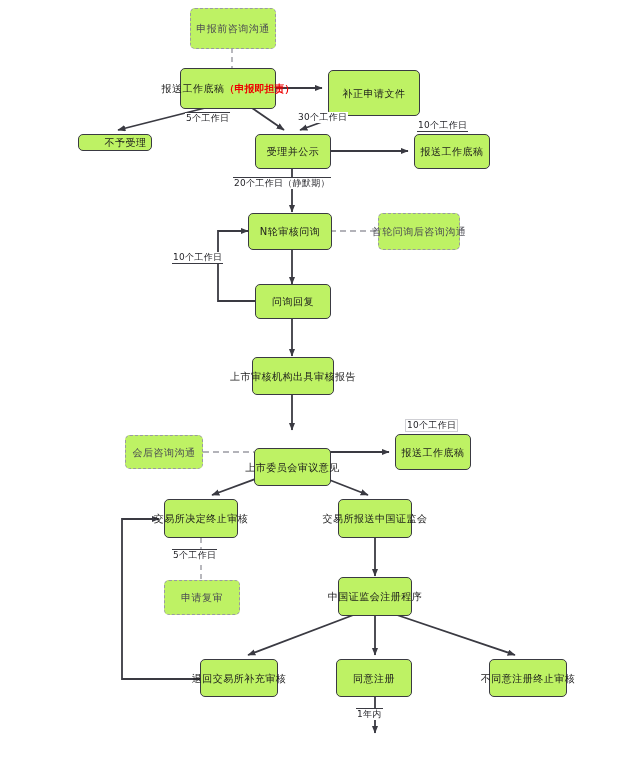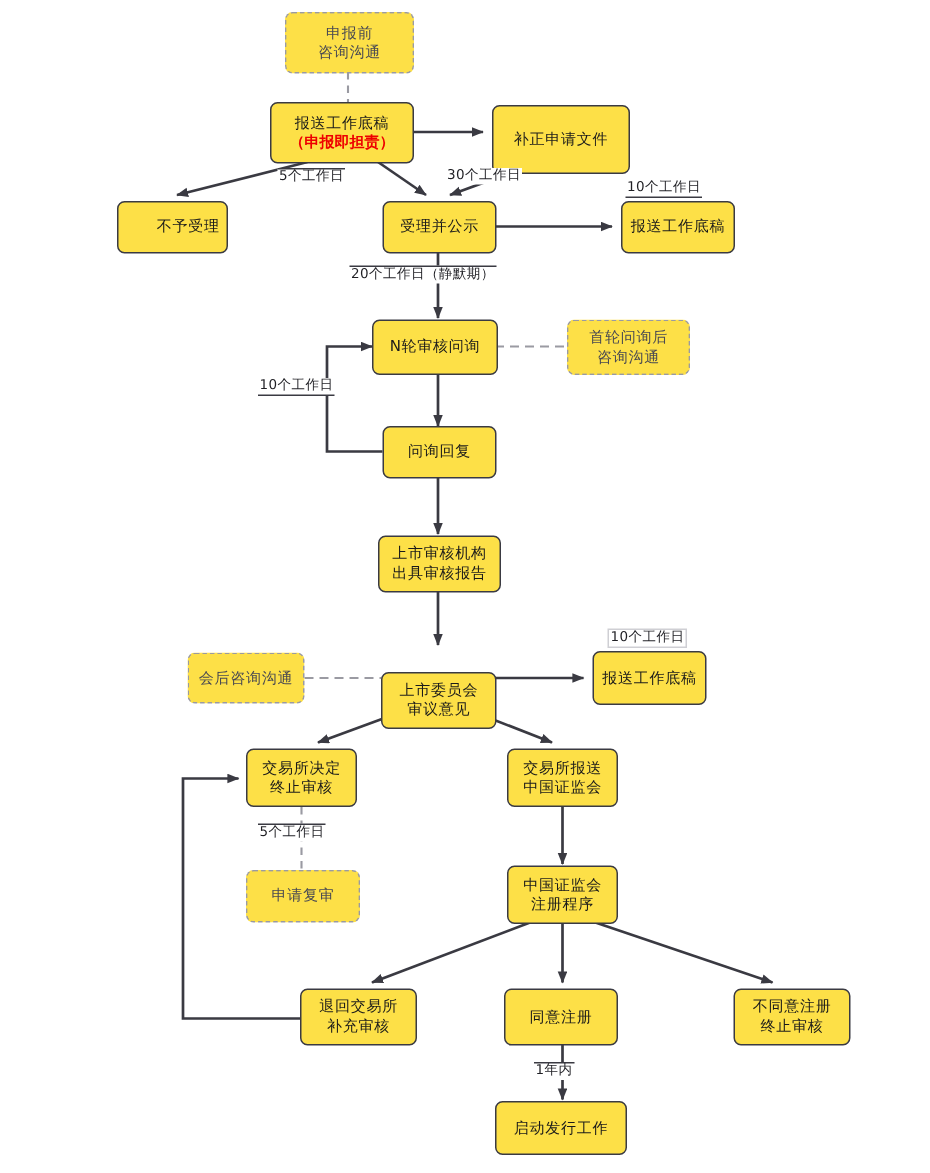--- a/index.html
+++ b/index.html
@@ -17,25 +17,25 @@
   svg#edges{
     position:absolute;
     left:0;top:0;
     width:620px;height:782px;
     pointer-events:none;
   }
   .node{
     position:absolute;
     box-sizing:border-box;
     display:flex;
-    flex-direction:column;
+    flex-direction:row;
     align-items:center;
     justify-content:center;
     text-align:center;
-    background:#fde047;
+    background:#bef264;
     color:#1a1a1a;
     font-size:10px;
     line-height:13px;
     letter-spacing:0.5px;
     border-radius:5px;
   }
   .node.solid{
     border:1.4px solid #3a3a42;
   }
   .node.dashed{
@@ -168,21 +168,21 @@
 
   <div class="node solid" style="left:180px;top:68px;width:96px;height:41px;">
     <span class="ln">报送工作底稿</span>
     <span class="ln accent">（申报即担责）</span>
   </div>
 
   <div class="node solid" style="left:328px;top:70px;width:92px;height:46px;">
     <span class="ln">补正申请文件</span>
   </div>
 
-  <div class="node solid" style="left:78px;top:134px;width:74px;height:35px;padding-left:21px;">
+  <div class="node solid" style="left:78px;top:134px;width:74px;height:17px;padding-left:21px;">
     <span class="ln">不予受理</span>
   </div>
 
   <div class="node solid" style="left:255px;top:134px;width:76px;height:35px;">
     <span class="ln">受理并公示</span>
   </div>
 
   <div class="node solid" style="left:414px;top:134px;width:76px;height:35px;">
     <span class="ln">报送工作底稿</span>
   </div>
@@ -244,23 +244,20 @@
 
   <div class="node solid" style="left:336px;top:659px;width:76px;height:38px;">
     <span class="ln">同意注册</span>
   </div>
 
   <div class="node solid" style="left:489px;top:659px;width:78px;height:38px;">
     <span class="ln">不同意注册</span>
     <span class="ln">终止审核</span>
   </div>
 
-  <div class="node solid" style="left:330px;top:734px;width:88px;height:36px;">
-    <span class="ln">启动发行工作</span>
-  </div>
 
   <div class="edge-label" style="left:185px;top:112px;border-top:1px solid #3a3a42;">5个工作日</div>
 
   <div class="edge-label" style="left:297px;top:112px;">30个工作日</div>
 
   <div class="edge-label" style="left:417px;top:120px;border-bottom:1px solid #3a3a42;">10个工作日</div>
 
   <div class="edge-label" style="left:233px;top:177px;border-top:1px solid #3a3a42;">20个工作日（静默期）</div>
 
   <div class="edge-label" style="left:172px;top:252px;border-bottom:1px solid #3a3a42;">10个工作日</div>

